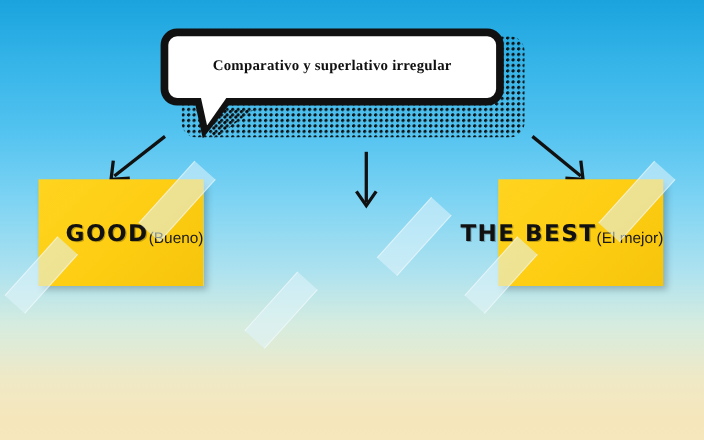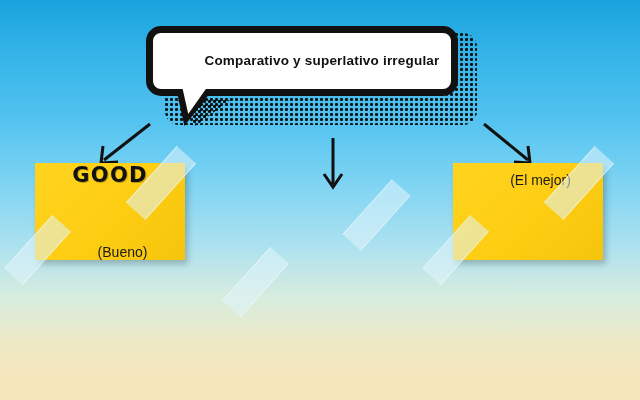--- a/index.html
+++ b/index.html
@@ -72,29 +72,28 @@
   }
   .bubble-title {
     position: absolute;
     left: 0;
     top: 0;
     width: 100%;
     height: 100%;
     display: flex;
     align-items: center;
     justify-content: center;
-    font-family: Liberation Sans, sans-serif;
+    font-family: Liberation Serif, serif;
     font-weight: bold;
     font-size: 13.5px;
     letter-spacing: 0.2px;
     color: #111111;
     padding-bottom: 2px;
     box-sizing: border-box;
     text-align: center;
-    margin-left: 20px;
   }
   
   .tail-outer {
     position: absolute;
     left: 30px;
     top: 62px;
     width: 38px;
     height: 38px;
     background: #111111;
     clip-path: polygon(0 0, 100% 0, 22% 100%);
@@ -122,41 +121,40 @@
     box-shadow: 3px 4px 6px rgba(0,0,0,0.22);
     overflow: visible;
   }
   .note-inner {
     position: absolute;
     left: 0;
     top: 0;
     width: 100%;
     height: 100%;
     display: flex;
-    flex-direction: column;
+    flex-direction: row;
     align-items: center;
-    justify-content: space-between;
+    justify-content: flex-end;
     z-index: 3;
   }
   .note-title {
     font-family: "DejaVu Sans", sans-serif;
     font-weight: bold;
     font-size: 21px;
     letter-spacing: 1.3px;
     color: #111111;
     text-shadow: 1px 1px 0 rgba(0,0,0,0.25);
     white-space: nowrap;
   }
   .note-sub {
     margin-top: 9px;
     font-family: "Liberation Sans", sans-serif;
     font-size: 14px;
     color: #1a1a1a;
     white-space: nowrap;
-    margin-left: 25px;
   }
   
   .tape {
     position: absolute;
     background: rgba(224, 244, 252, 0.55);
     border-left: 1px solid rgba(255,255,255,0.45);
     border-right: 1px solid rgba(255,255,255,0.45);
     z-index: 4;
     pointer-events: none;
   }
@@ -211,20 +209,21 @@
     </div>
   </div>
   <div class="tape" style="left:148px; top:145px; width:24px; height:76px; transform:rotate(42deg);"></div>
   <div class="tape" style="left:25px; top:214px; width:23px; height:72px; transform:rotate(42deg);"></div>
 
   <div class="tape" style="left:364px; top:178px; width:23px; height:74px; transform:rotate(42deg);"></div>
   <div class="tape" style="left:243px; top:246px; width:23px; height:72px; transform:rotate(42deg);"></div>
 
   <div class="note" style="left:453px; top:163px; width:150px; height:97px;">
     <div class="note-inner">
+      <div class="note-title">THE BEST</div>
       <div class="note-sub">(El mejor)</div>
     </div>
   </div>
   <div class="tape" style="left:566px; top:145px; width:24px; height:76px; transform:rotate(42deg);"></div>
   <div class="tape" style="left:443px; top:214px; width:23px; height:72px; transform:rotate(42deg);"></div>
 
 
 </div>
 
 </body></html>

